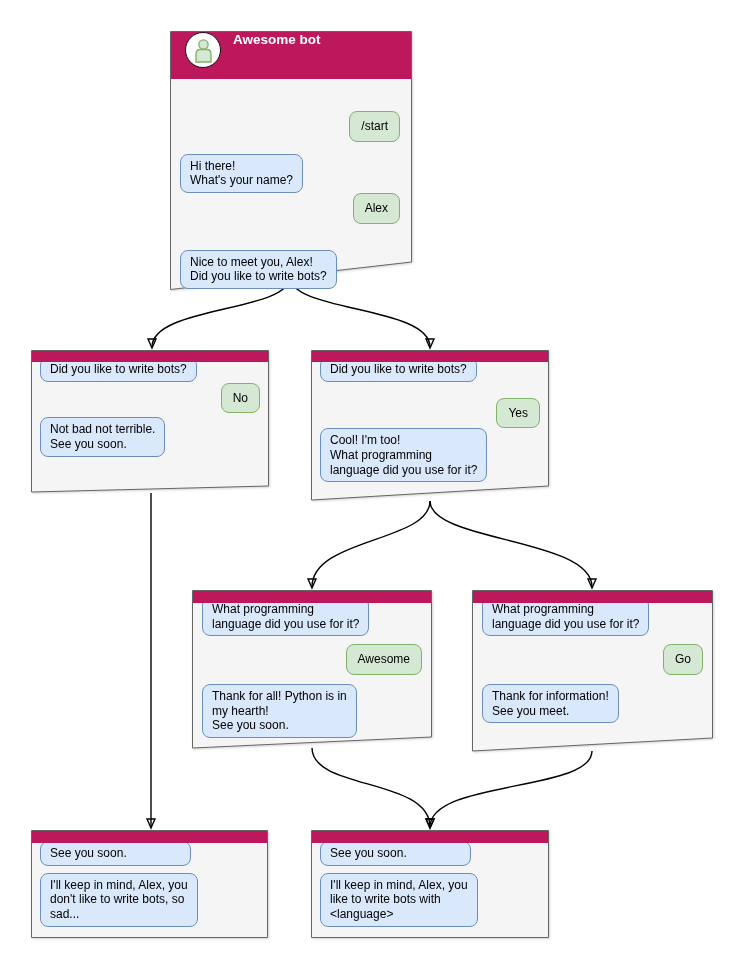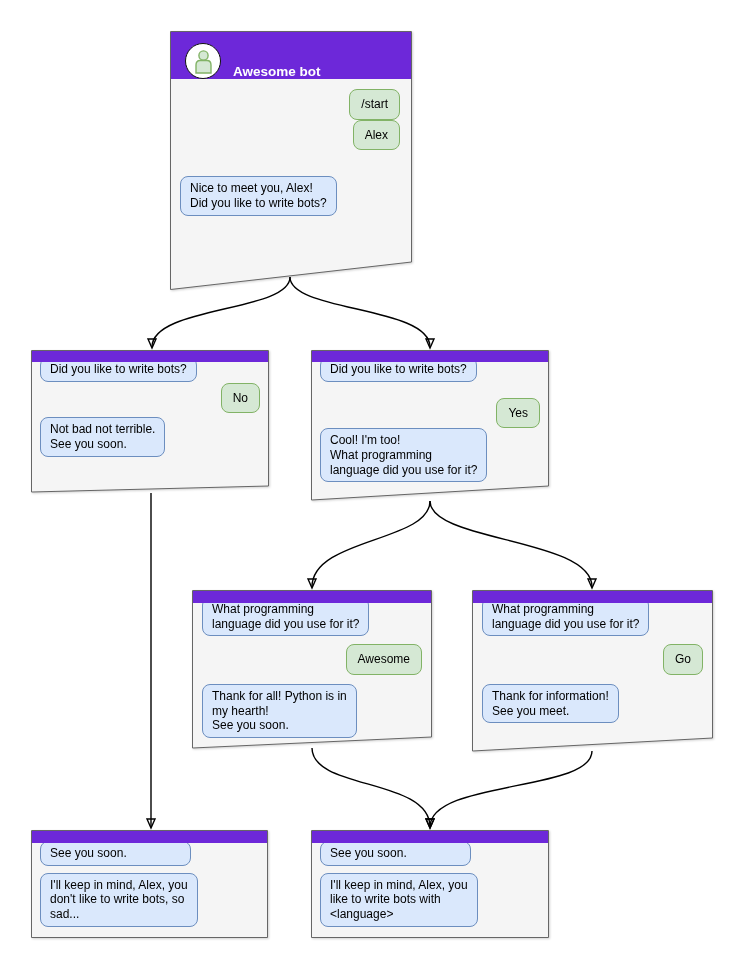--- a/index.html
+++ b/index.html
@@ -9,22 +9,22 @@
     overflow:hidden;
   }
   .edges{position:absolute;left:0;top:0;z-index:0;}
   .edges path{fill:none;stroke:#000;stroke-width:1.4px;}
 
   .window{position:absolute;z-index:1;}
   .frame{position:absolute;left:0;top:0;filter:drop-shadow(1.5px 1.5px 1px rgba(0,0,0,0.18));}
   .frame polygon{fill:#f5f5f5;stroke:#666666;stroke-width:1;}
 
   .titlebar{
-    position:absolute;left:1px;right:1px;top:1px;background:#6d28d9;z-index:3;
-    display:flex;align-items:flex-end;
+    position:absolute;left:1px;right:1px;top:1px;background:#be185d;z-index:3;
+    display:flex;align-items:flex-start;
   }
   .titlebar.big{height:47px;gap:12px;padding-left:14px;}
   .titlebar.thin{height:11px;}
   .title{color:#ffffff;font-weight:bold;font-size:13.5px;}
   .avatar{
     width:36px;height:36px;border-radius:50%;background:#ffffff;
     border:1.6px solid #111;display:flex;align-items:center;justify-content:center;
     box-sizing:border-box;overflow:hidden;flex:0 0 auto;
   }
 
@@ -66,22 +66,24 @@
   </svg>
   <div class="titlebar big">
     <span class="avatar">
       <svg width="33" height="33" viewBox="0 0 33 33">
         <circle cx="16.5" cy="10.5" r="4.6" fill="#d5e8d4" stroke="#82b366" stroke-width="1.4"></circle>
         <path d="M9,28 L9,20 Q9,15.5 13,15.5 L20,15.5 Q24,15.5 24,20 L24,28 Z" fill="#d5e8d4" stroke="#82b366" stroke-width="1.4"></path>
       </svg>
     </span>
     <span class="title">Awesome bot</span>
   </div>
-  <div class="content" style="padding-top:47px">
+  <div class="content" style="padding-top:69px">
     <span class="msg user" style="margin-top:11px">/start</span>
+    <span class="msg bot" style="margin-top:12px">Hi there!
+What's your name?</span>
     <span class="msg user" style="">Alex</span>
     <span class="msg bot" style="margin-top:26px">Nice to meet you, Alex!
 Did you like to write bots?</span>
   </div>
 </div>
 
 <div class="window w2" style="left:31px;top:350px;width:238px;height:143px">
   <svg class="frame" width="239" height="144">
     <polygon points="0.5,0.5 237.5,0.5 237.5,136 0.5,142"></polygon>
   </svg>

